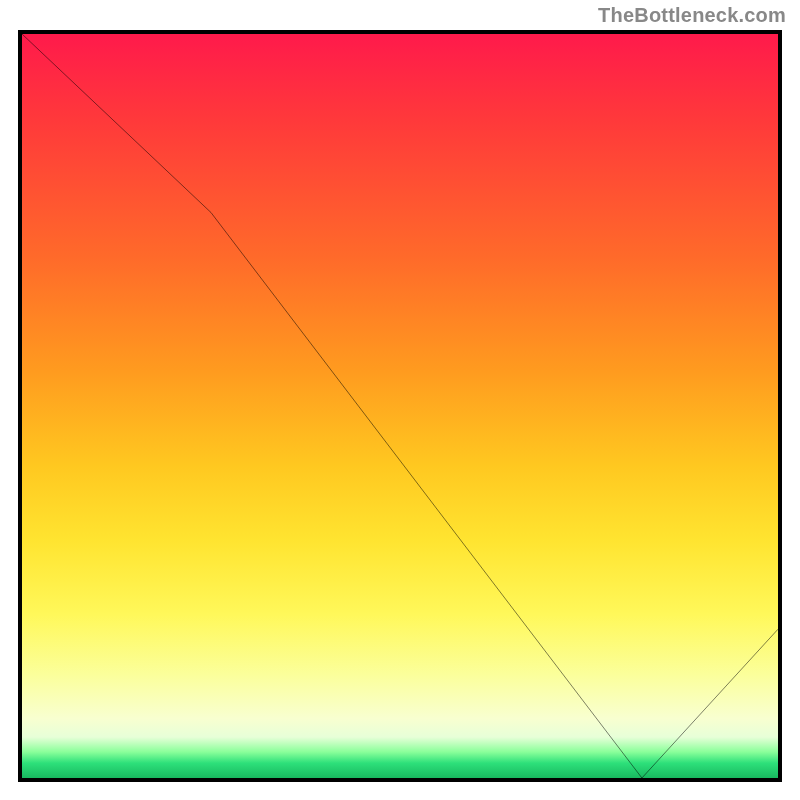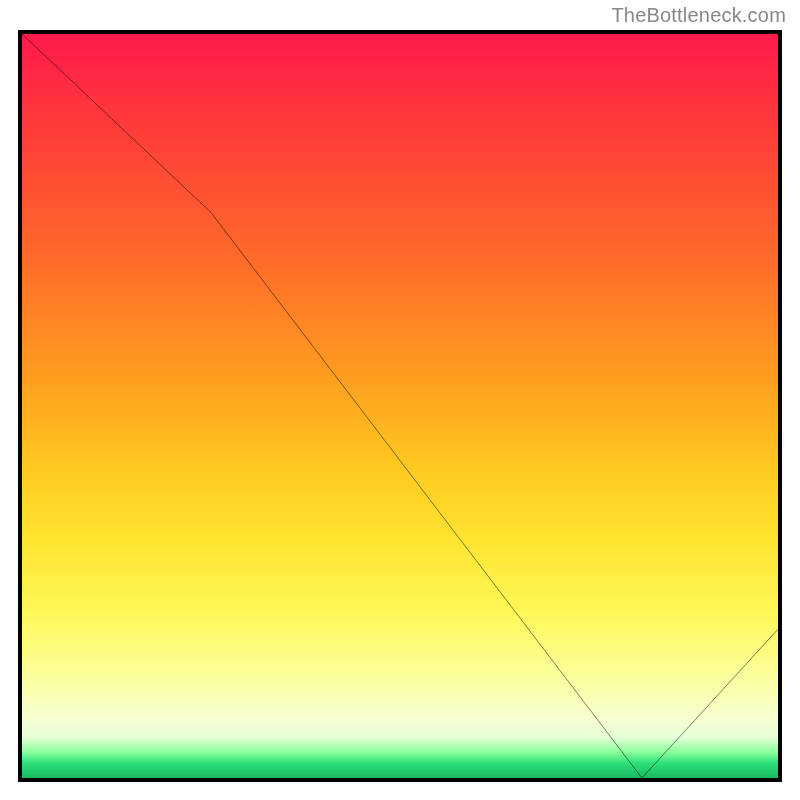--- a/index.html
+++ b/index.html
@@ -14,21 +14,21 @@
     position: relative;
     width: 800px;
     height: 800px;
   }
   .watermark {
     position: absolute;
     top: 4px;
     right: 14px;
     color: #888;
     font-size: 20px;
-    font-weight: 400;
+    font-weight: 700;
     letter-spacing: 0.2px;
   }
   .plot-frame {
     position: absolute;
     left: 18px;
     top: 30px;
     width: 764px;
     height: 752px;
     border: 4px solid #000;
     box-sizing: border-box;

